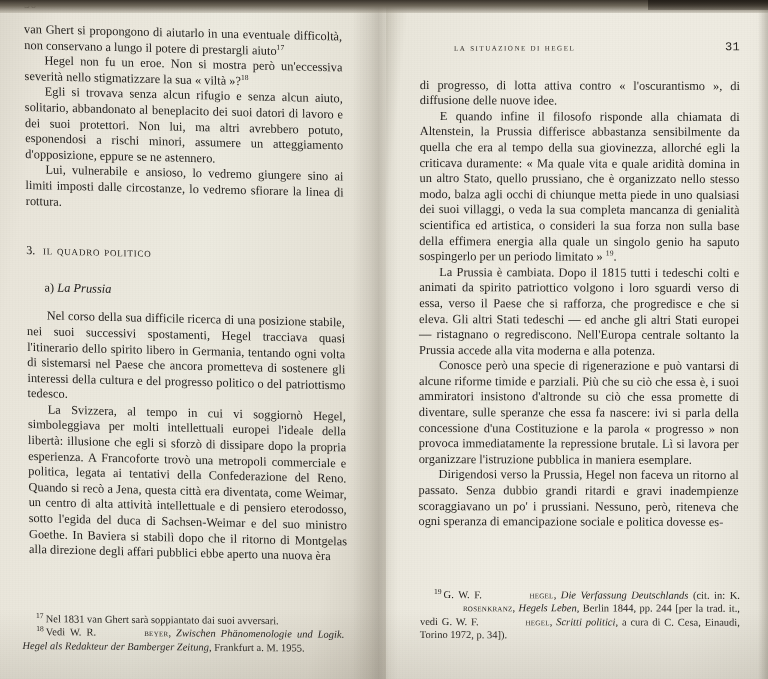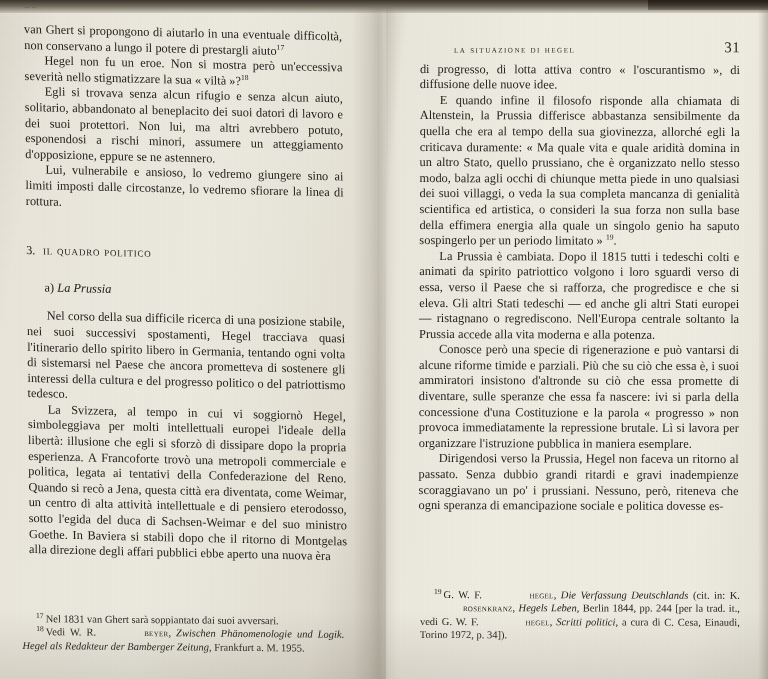--- a/index.html
+++ b/index.html
@@ -132,29 +132,30 @@
 
   .runhead {
     display: flex;
     align-items: baseline;
     justify-content: space-between;
     font-size: 9.3px;
     letter-spacing: 1.5px;
     font-variant: small-caps;
     text-transform: lowercase;
     color: #2b2723;
-    margin-bottom: 4px;
+    margin-bottom: 22px;
     transform: rotate(-0.25deg);
   }
   .runhead .rh-title { padding-left: 34px; }
   .runhead .rh-folio {
     font-variant: normal;
     text-transform: none;
     letter-spacing: .3px;
-    font-size: 15px;
+    font-size: 12px;
+    font-family: Liberation Mono, monospace;
   }
 
   p.para {
     margin: 0;
     text-indent: 20px;
   }
   p.para.cont { text-indent: 0; }
 
   h3.secnum {
     margin: 0;

